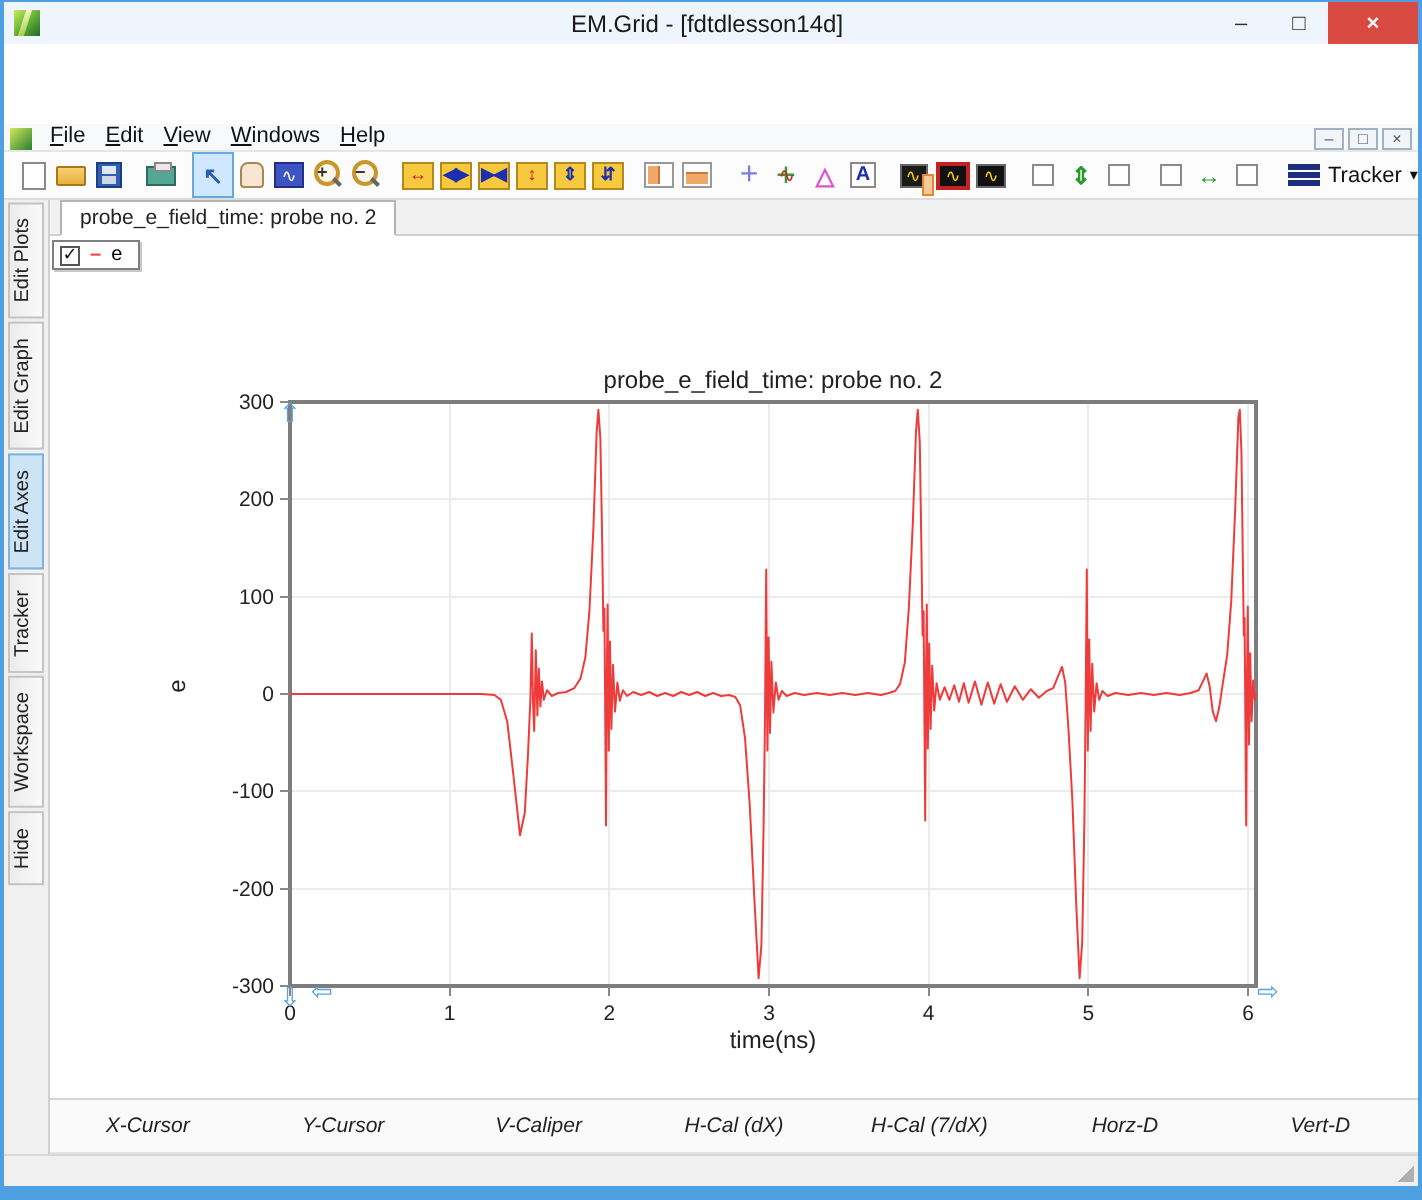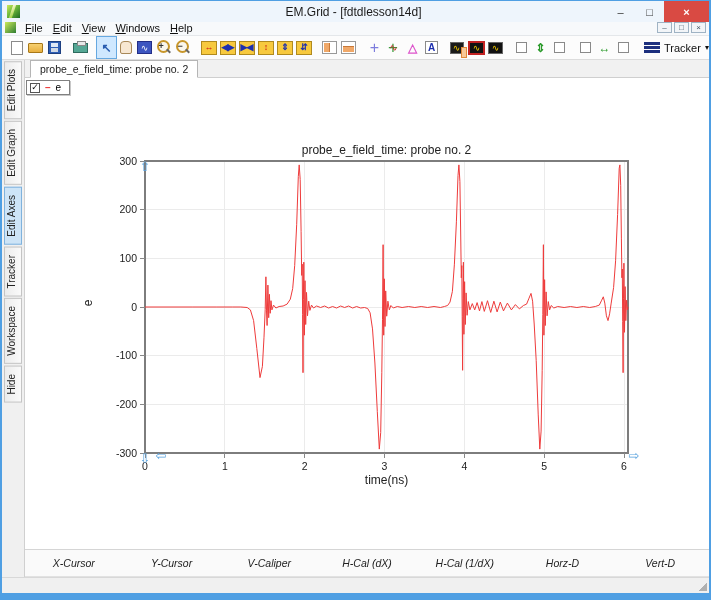--- a/index.html
+++ b/index.html
@@ -10,21 +10,21 @@
   
   .titlebar{flex:0 0 21px;background:#eef5fc;display:flex;align-items:center;position:relative;}
   .title-text{position:absolute;left:0;right:4px;text-align:center;font-size:12px;color:#1a1a1a;pointer-events:none;}
   .app-logo{width:13px;height:13px;margin-left:5px;background:linear-gradient(135deg,#cdea5a 0%,#6db83a 45%,#1e6b24 100%);position:relative;z-index:1;}
   .app-logo::after{content:"";position:absolute;left:4px;top:0;width:3px;height:13px;background:linear-gradient(135deg,#fdfbd0,#9ccf3f);transform:skewX(-18deg);}
   .capbtns{margin-left:auto;display:flex;height:21px;position:relative;z-index:1;}
   .cap-btn{width:29px;height:21px;display:flex;align-items:center;justify-content:center;font-size:11px;color:#333;}
   .cap-close{width:45px;background:#d94a43;color:#fff;font-weight:bold;}
 
   
-  .menubar{flex:0 0 14px;background:#f7f9fb;border-bottom:1px solid #e4e7ea;display:flex;align-items:flex-start;font-size:11px;}
+  .menubar{flex:0 0 14px;background:#f7f9fb;border-bottom:1px solid #e4e7ea;display:flex;align-items:flex-end;font-size:11px;margin-top:40px;}
   .menu-logo{width:11px;height:11px;margin:0 4px 0 3px;background:linear-gradient(135deg,#cdea5a,#2e7d32);}
   .menu-item{padding:0 5px;color:#111;line-height:13px;}
   .menu-item u{text-decoration:underline;}
   .mdi-btns{margin-left:auto;display:flex;gap:2px;margin-right:3px;}
   .mdi-btn{width:15px;height:11px;border:1px solid #9fb3c4;background:#f2f5f8;color:#456;font-size:8px;line-height:8px;display:flex;align-items:center;justify-content:center;}
 
   
   .toolbar{flex:0 0 24px;background:#fcfcfc;border-bottom:1px solid #dcdcdc;display:flex;align-items:center;padding-left:5px;}
   .tbtn{width:19px;height:21px;display:flex;align-items:center;justify-content:center;position:relative;flex:0 0 auto;}
   .tbtn.active{background:#cfe8ff;outline:1px solid #66a8e0;}
@@ -341,21 +341,21 @@
               <text x="529" y="309" text-anchor="middle" font-size="13" fill="#5aa3de">⇨</text>
             </svg>
         </div>
 
         <div class="cursor-table">
           <div class="ct-row ct-head" id="ct-head">
               <div class="ct-cell">X-Cursor</div>
               <div class="ct-cell">Y-Cursor</div>
               <div class="ct-cell">V-Caliper</div>
               <div class="ct-cell">H-Cal (dX)</div>
-              <div class="ct-cell">H-Cal (1/dX)</div>
+              <div class="ct-cell">H-Cal (7/dX)</div>
               <div class="ct-cell">Horz-D</div>
               <div class="ct-cell">Vert-D</div>
             </div>
         </div>
       </div>
     </div>
 
     <div class="statusbar">
       <span class="grip"></span>
     </div>

